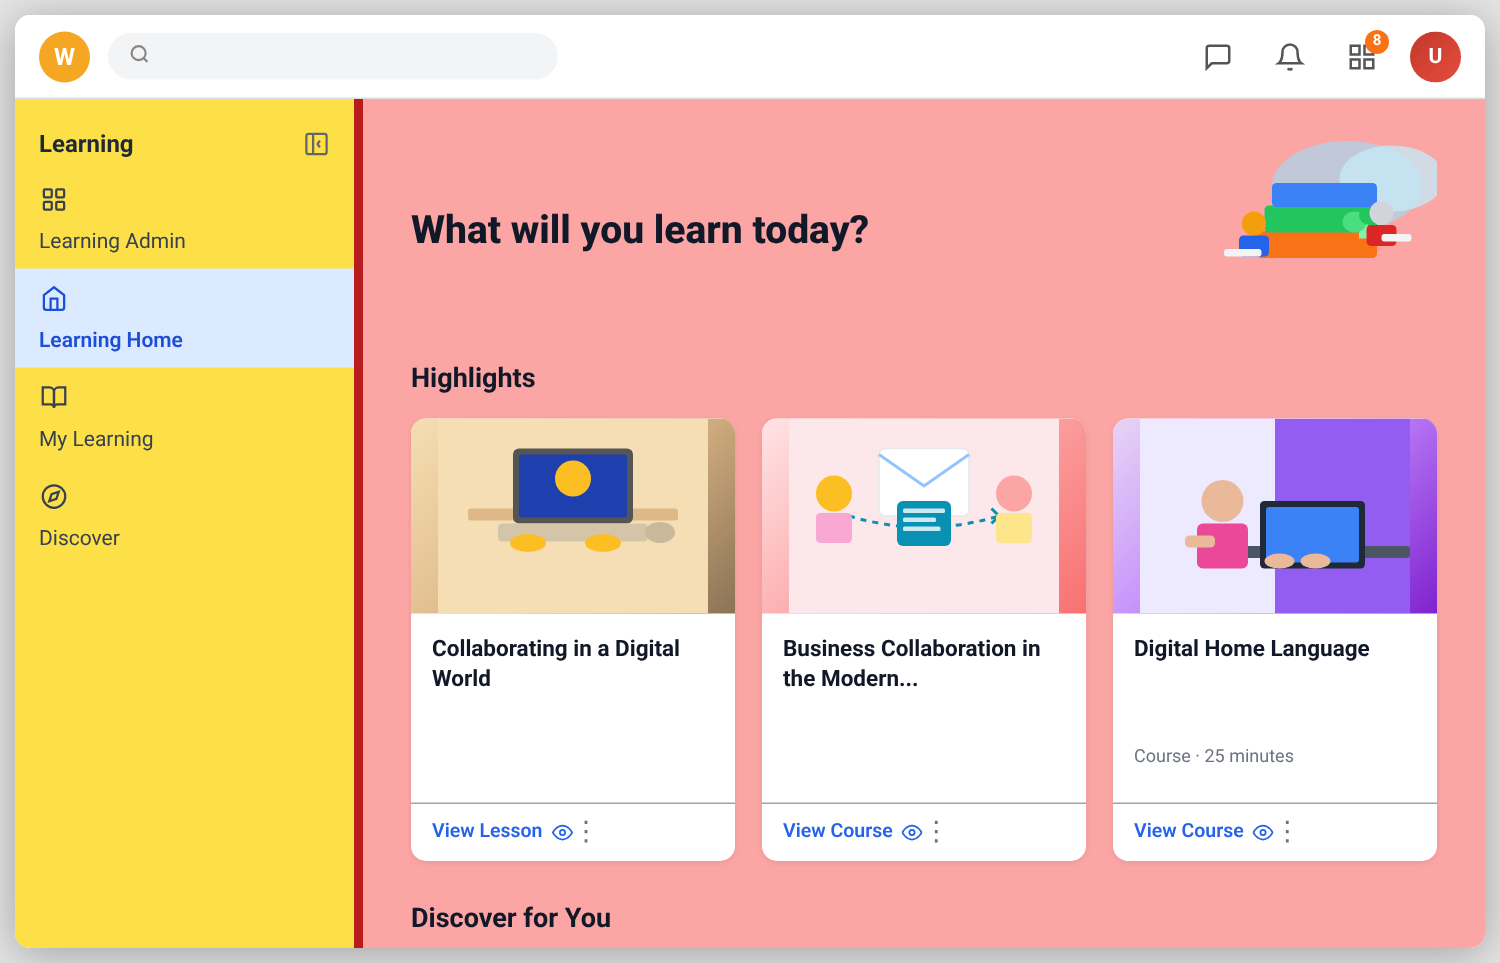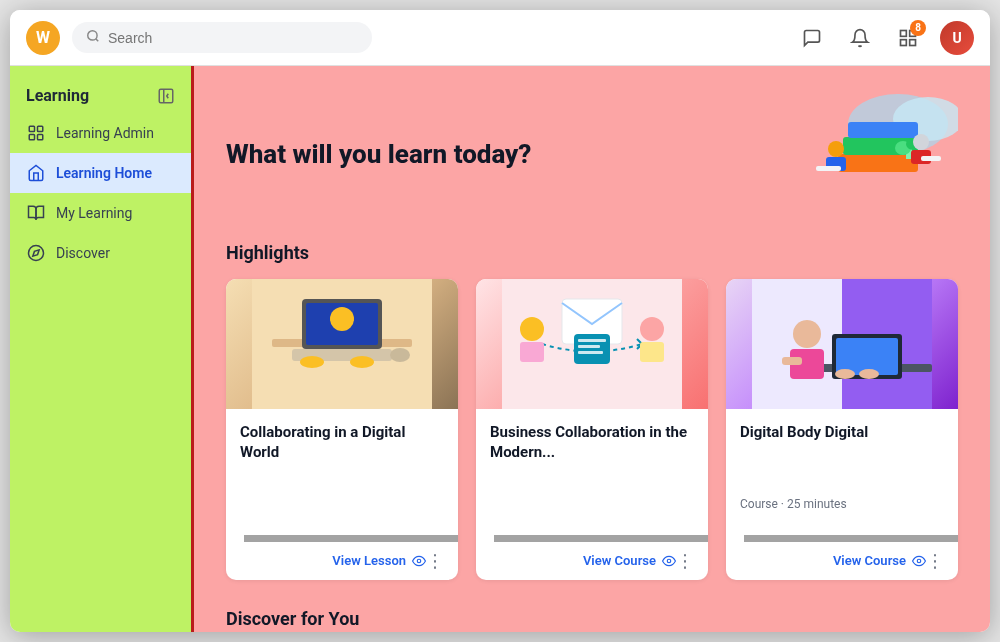--- a/index.html
+++ b/index.html
@@ -118,23 +118,23 @@
       font-weight: bold;
     }
     
     .main-layout {
       display: flex;
       flex: 1;
       overflow: hidden;
     }
     
     .sidebar {
-      width: 184px;
-      background: #bef264;
-      border-right: 3px solid #b91c1c;
+      width: 232px;
+      background: #fde047;
+      border-right: 6px solid #b91c1c;
       flex-shrink: 0;
       padding-top: 8px;
     }
     .sidebar-header {
       display: flex;
       align-items: center;
       justify-content: space-between;
       padding: 12px 16px 8px 16px;
     }
     .sidebar-title {
@@ -144,27 +144,27 @@
     }
     .sidebar-collapse {
       cursor: pointer;
       color: #666;
       font-size: 18px;
       display: flex;
       align-items: center;
     }
     .nav-item {
       display: flex;
-      align-items: center;
       gap: 10px;
       padding: 10px 16px;
       cursor: pointer;
       font-size: 14px;
       color: #374151;
       border-radius: 0;
+      flex-direction: column;
     }
     .nav-item.active {
       background: #dbeafe;
       color: #1d4ed8;
       font-weight: 600;
     }
     .nav-icon {
       width: 20px;
       height: 20px;
       display: flex;
@@ -233,25 +233,24 @@
       line-height: 1.3;
     }
     .card-meta {
       font-size: 12px;
       color: #6b7280;
       margin-bottom: auto;
     }
     .card-footer {
       display: flex;
       align-items: center;
-      justify-content: flex-end;
+      justify-content: flex-start;
       padding: 10px 14px;
-      border-top: 7px solid #a3a3a3;
+      border-top: 1px solid #a3a3a3;
       margin-top: 12px;
-      margin-left: 18px;
     }
     .card-link {
       font-size: 13px;
       color: #2563eb;
       font-weight: 600;
       text-decoration: none;
       cursor: pointer;
       display: flex;
       align-items: center;
       gap: 6px;
@@ -325,21 +324,20 @@
     <div class="logo">
       <span>W</span>
     </div>
     <div class="search-bar">
       <span class="search-icon-svg">
         <svg width="14" height="14" viewBox="0 0 24 24" fill="none" stroke="currentColor" stroke-width="2.5">
           <circle cx="11" cy="11" r="8"></circle>
             <line x1="21" y1="21" x2="16.65" y2="16.65"></line>
         </svg>
       </span>
-      <input class="search-input" type="text" placeholder="Search" style="">
     </div>
     <div class="topbar-right">
       <div class="topbar-icon">
         <svg width="20" height="20" viewBox="0 0 24 24" fill="none" stroke="#555" stroke-width="2">
           <path d="M21 15a2 2 0 0 1-2 2H7l-4 4V5a2 2 0 0 1 2-2h14a2 2 0 0 1 2 2z"></path>
         </svg>
       </div>
       <div class="topbar-icon">
         <svg width="20" height="20" viewBox="0 0 24 24" fill="none" stroke="#555" stroke-width="2">
           <path d="M18 8A6 6 0 0 0 6 8c0 7-3 9-3 9h18s-3-2-3-9"></path>
@@ -541,21 +539,21 @@
 
               <circle cx="55" cy="55" r="14" fill="#e9b99a"></circle>
               <rect x="38" y="70" width="34" height="30" rx="4" fill="#ec4899"></rect>
               <rect x="30" y="78" width="20" height="8" rx="3" fill="#e9b99a"></rect>
 
               <ellipse cx="93" cy="95" rx="10" ry="5" fill="#e9b99a"></ellipse>
               <ellipse cx="117" cy="95" rx="10" ry="5" fill="#e9b99a"></ellipse>
             </svg>
           </div>
           <div class="card-body">
-            <div class="card-title">Digital Body Digital</div>
+            <div class="card-title">Digital Home Language</div>
             <div class="card-meta">Course · 25 minutes</div>
           </div>
           <div class="card-footer">
             <span class="card-link">
               <span>View Course</span>
               <span class="eye-icon">
                 <svg width="14" height="14" viewBox="0 0 24 24" fill="none" stroke="#2563eb" stroke-width="2">
                   <path d="M1 12s4-8 11-8 11 8 11 8-4 8-11 8-11-8-11-8z"></path>
                   <circle cx="12" cy="12" r="3"></circle>
                 </svg>

